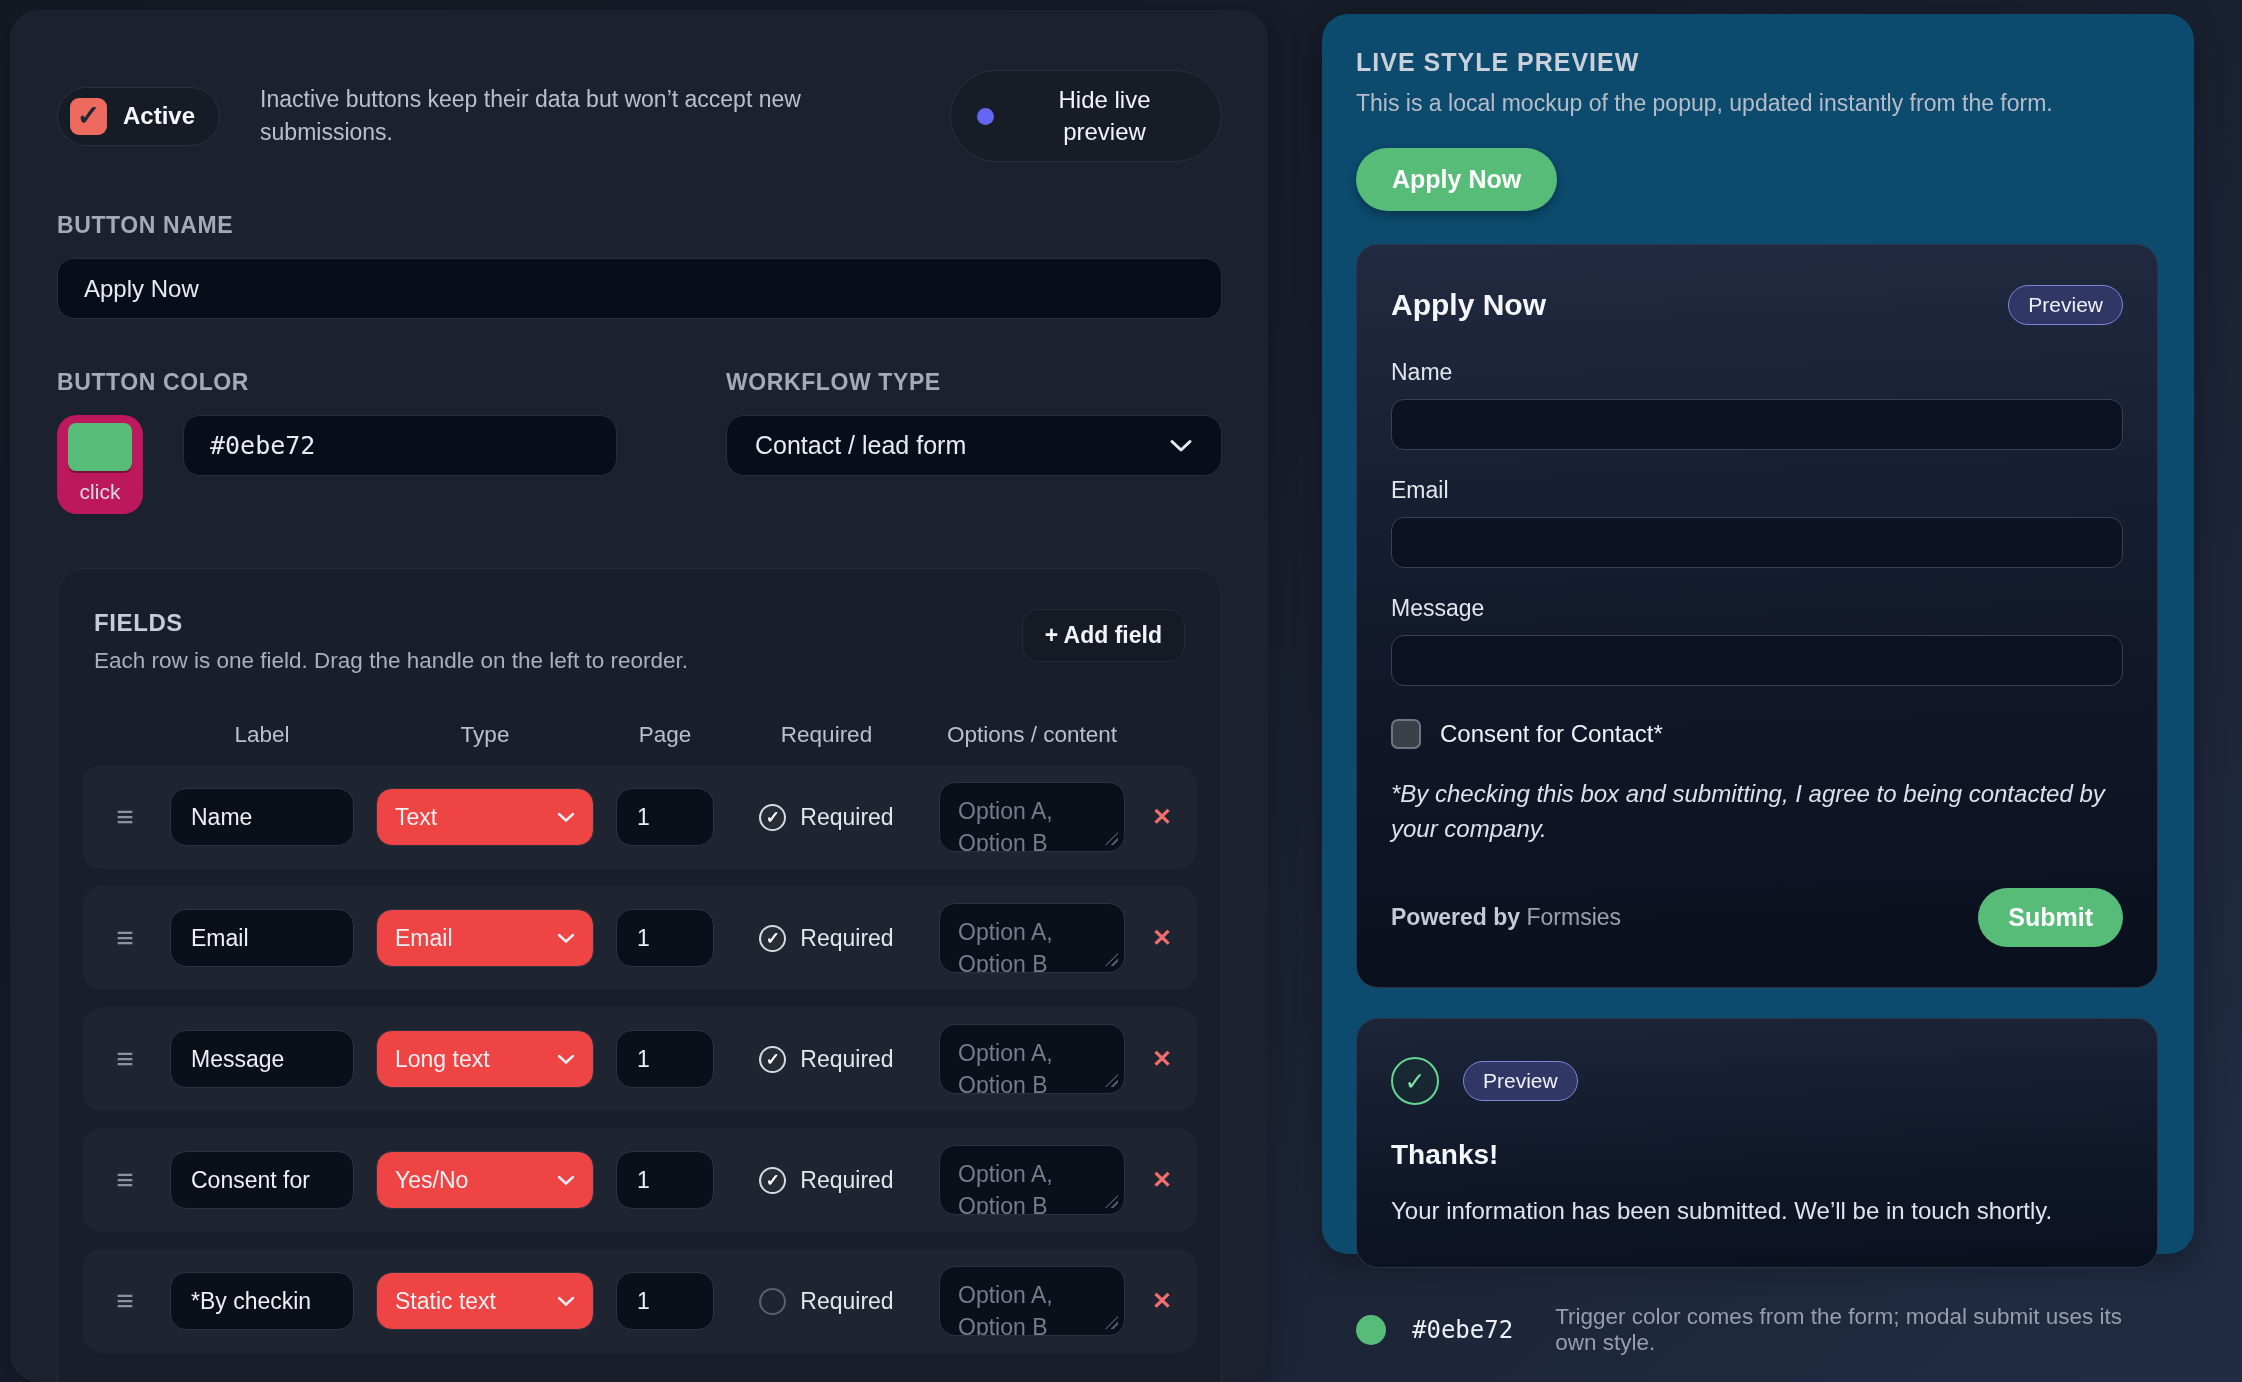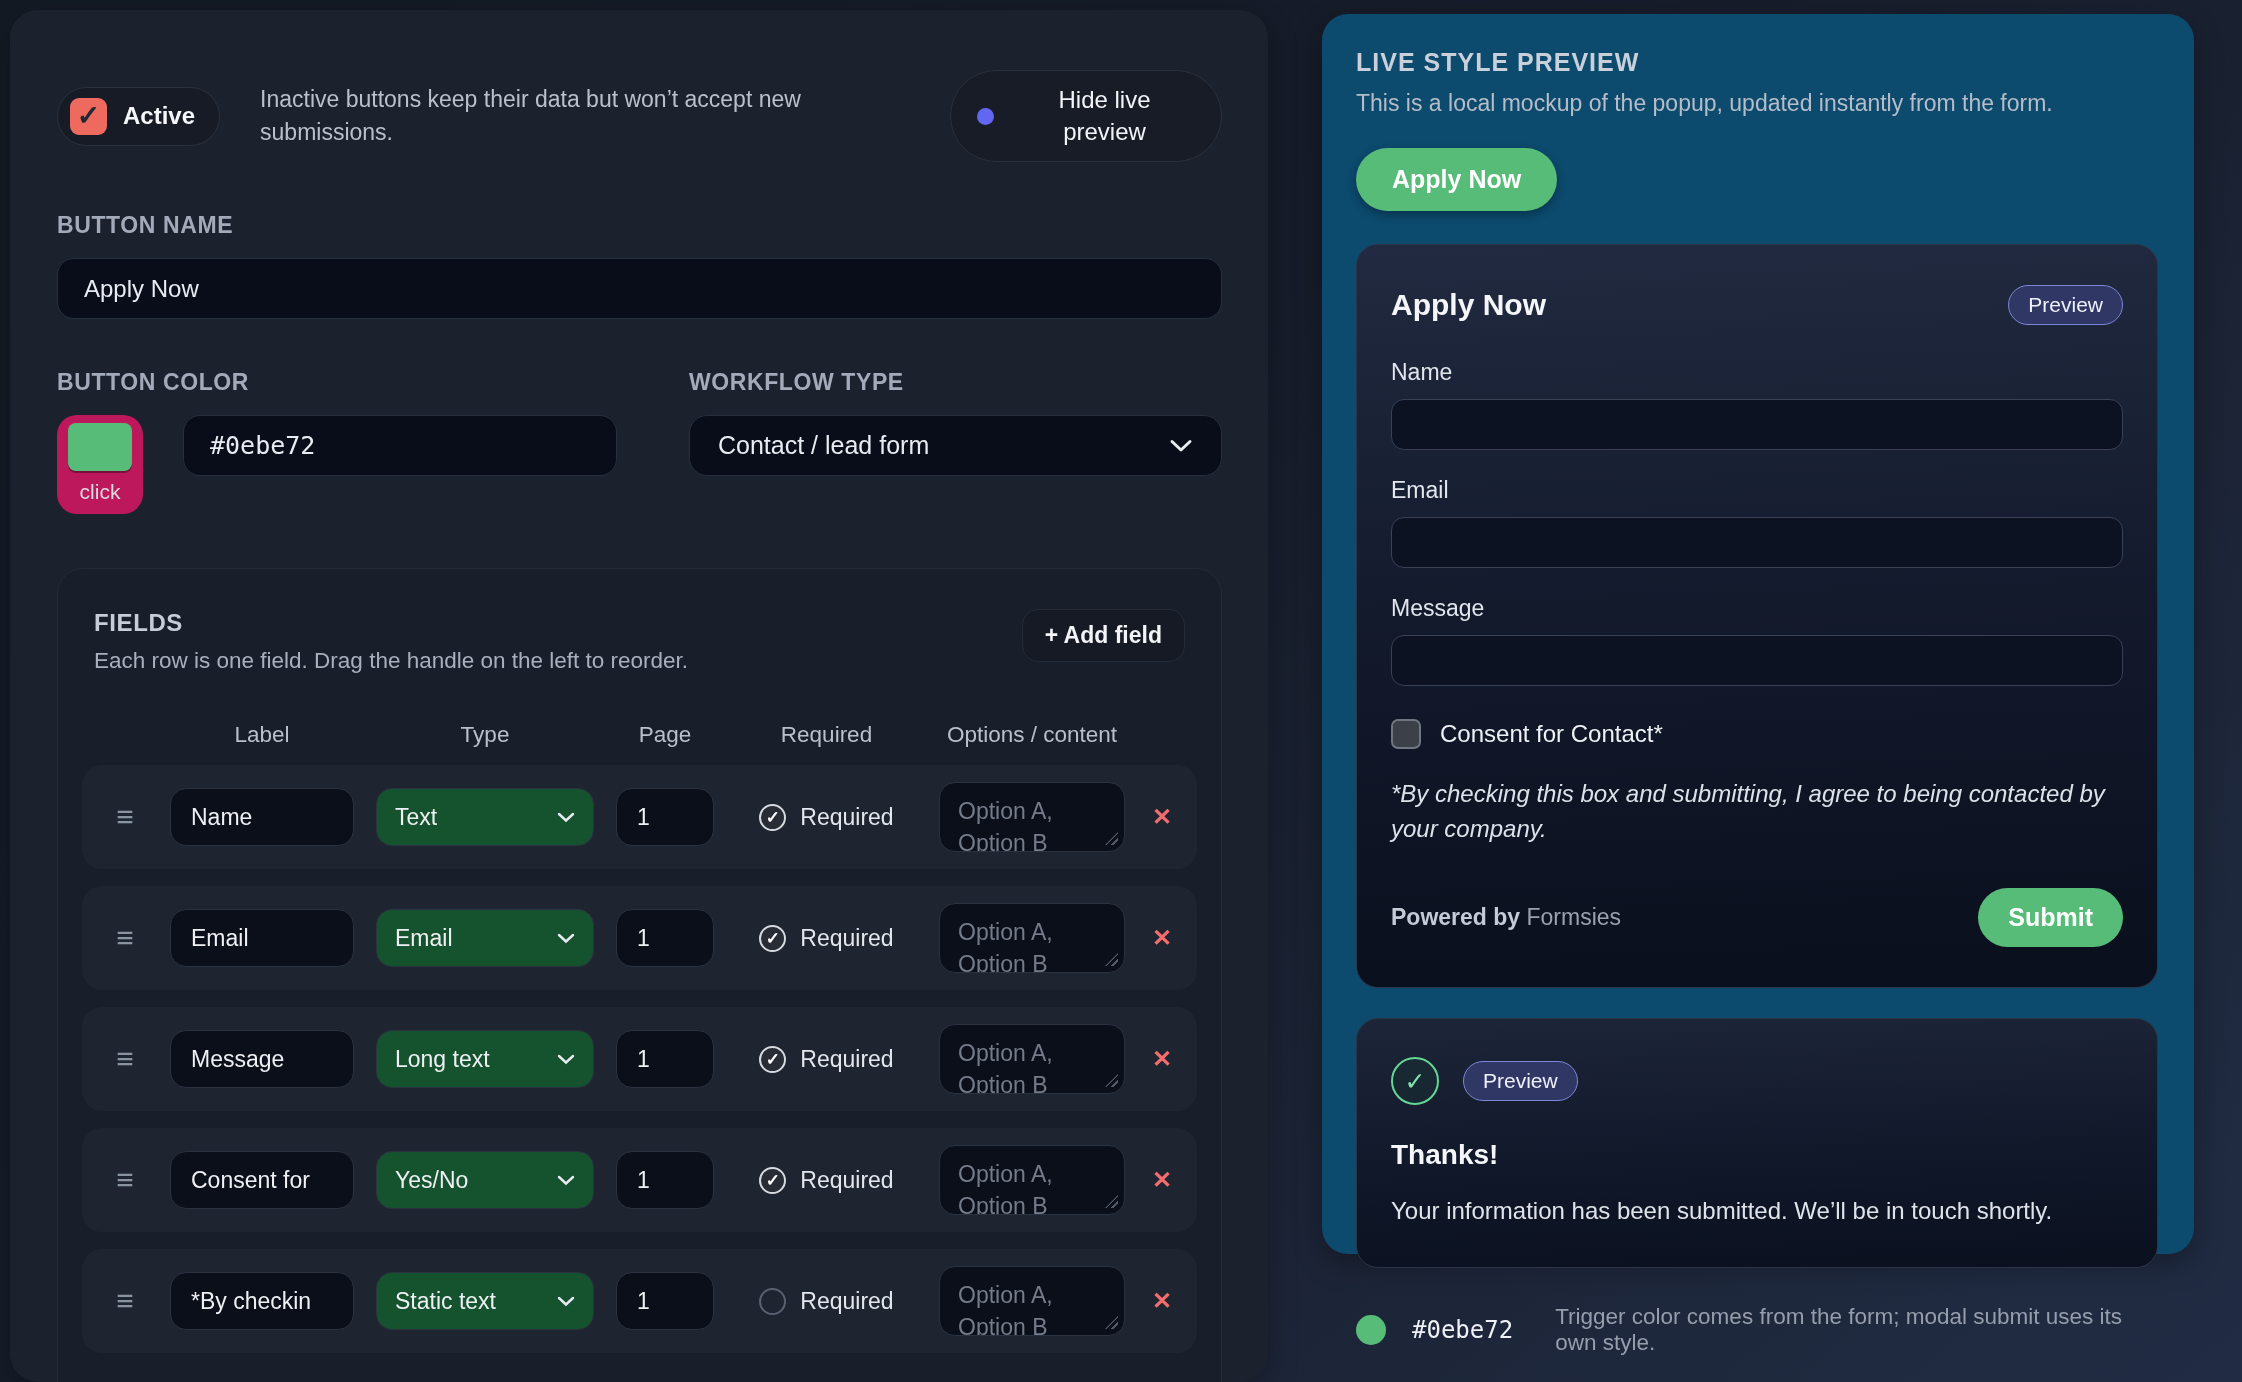--- a/index.html
+++ b/index.html
@@ -21,21 +21,21 @@
     color:#222834;font-weight:bold;font-size:28px;line-height:1;}
   .active-label{font-size:24px;font-weight:bold;color:#f5f7fa;}
   .inactive-note{font-size:23px;line-height:33px;color:#b9c0cc;max-width:575px;}
   .hide-pill{margin-left:auto;display:flex;align-items:center;gap:20px;background:#171c27;border:1px solid #2a303c;
     border-radius:999px;padding:13px 26px;width:272px;box-sizing:border-box;cursor:pointer;}
   .hide-dot{width:17px;height:17px;border-radius:50%;background:#6366f1;flex:0 0 auto;}
   .hide-label{font-size:24px;font-weight:normal;color:#f2f4f7;line-height:32px;text-align:center;flex:1;}
   .section-label{font-size:23px;font-weight:bold;color:#a3abba;letter-spacing:.6px;margin:50px 0 19px;}
   .text-input{width:100%;height:61px;background:#090d19;border:1.5px solid #272e3d;border-radius:17px;
     color:#e8ebf1;font-size:24px;padding:0 26px;box-sizing:border-box;font-family:inherit;outline:none;}
-  .row2{display:flex;gap:72px;align-items:flex-start;}
+  .row2{display:flex;gap:109px;align-items:flex-start;}
   .color-group{width:560px;flex:0 0 auto;}
   .color-line{display:flex;align-items:flex-start;gap:40px;}
   .color-widget{width:86px;background:#be185d;border-radius:20px;padding:8px 8px 10px;display:flex;flex-direction:column;
     align-items:center;cursor:pointer;box-sizing:border-box;flex:0 0 auto;}
   .swatch{width:64px;height:48px;border-radius:8px;background:#57bc78;box-shadow:0 2px 0 rgba(0,0,0,.35);}
   .swatch-caption{margin-top:9px;font-size:21px;color:#d6dae1;}
   .hex-input{width:444px;height:61px;background:#090d19;border:1.5px solid #272e3d;border-radius:17px;color:#e8ebf1;
     font-size:25px;font-family:"DejaVu Sans Mono",monospace;padding:0 26px;box-sizing:border-box;outline:none;}
   .workflow-group{flex:1;}
   .select{position:relative;height:61px;background:#090d19;border:1.5px solid #272e3d;border-radius:18px;
@@ -47,21 +47,21 @@
   .fields-sub{font-size:22.5px;color:#a9b0bd;margin-top:11px;}
   .add-btn{background:#151a24;border:1px solid #262c37;border-radius:16px;padding:12px 22px;font-size:23px;font-weight:bold;
     color:#f2f4f8;cursor:pointer;flex:0 0 auto;}
   .fgrid{display:grid;grid-template-columns:46px 184px 218px 98px 1fr 186px 30px;column-gap:22px;align-items:center;}
   .table-head{margin:46px 0 16px;padding:0 20px;color:#b9c0cb;font-size:22.5px;}
   .table-head > div{text-align:center;line-height:29px;}
   .frow{background:#1f2530;border-radius:20px;padding:17px 20px;margin-bottom:17px;}
   .drag-handle{color:#8a93a0;font-size:30px;line-height:1;cursor:grab;text-align:center;}
   .cell-input{height:58px;background:#0b0f1a;border:1.5px solid #2b3240;border-radius:16px;color:#eef0f4;font-size:23px;
     padding:0 20px;width:100%;box-sizing:border-box;font-family:inherit;outline:none;}
-  .cell-select{height:58px;background:#14532d;border:1.5px solid #2b3240;border-radius:16px;color:#eef0f4;font-size:23px;
+  .cell-select{height:58px;background:#ef4444;border:1.5px solid #2b3240;border-radius:16px;color:#eef0f4;font-size:23px;
     display:flex;align-items:center;justify-content:space-between;padding:0 18px;cursor:pointer;box-sizing:border-box;}
   .req-cell{display:flex;align-items:center;gap:14px;justify-content:center;cursor:pointer;}
   .req-circle{width:27px;height:27px;border-radius:50%;border:2px solid #596070;box-sizing:border-box;flex:0 0 auto;
     display:flex;align-items:center;justify-content:center;font-size:17px;color:#fff;}
   .req-circle.checked{border:2px solid #d7dadf;background:#272c35;}
   .req-circle.checked::after{content:"\2713";font-weight:bold;}
   .req-label{font-size:23px;color:#e3e6ec;}
   .ta-wrap{position:relative;}
   .options-ta{display:block;height:70px;background:#0b0f1a;border:1.5px solid #2b3240;border-radius:16px;color:#eef0f4;
     font-size:23px;line-height:32px;padding:12px 18px;width:100%;box-sizing:border-box;resize:none;overflow:hidden;

